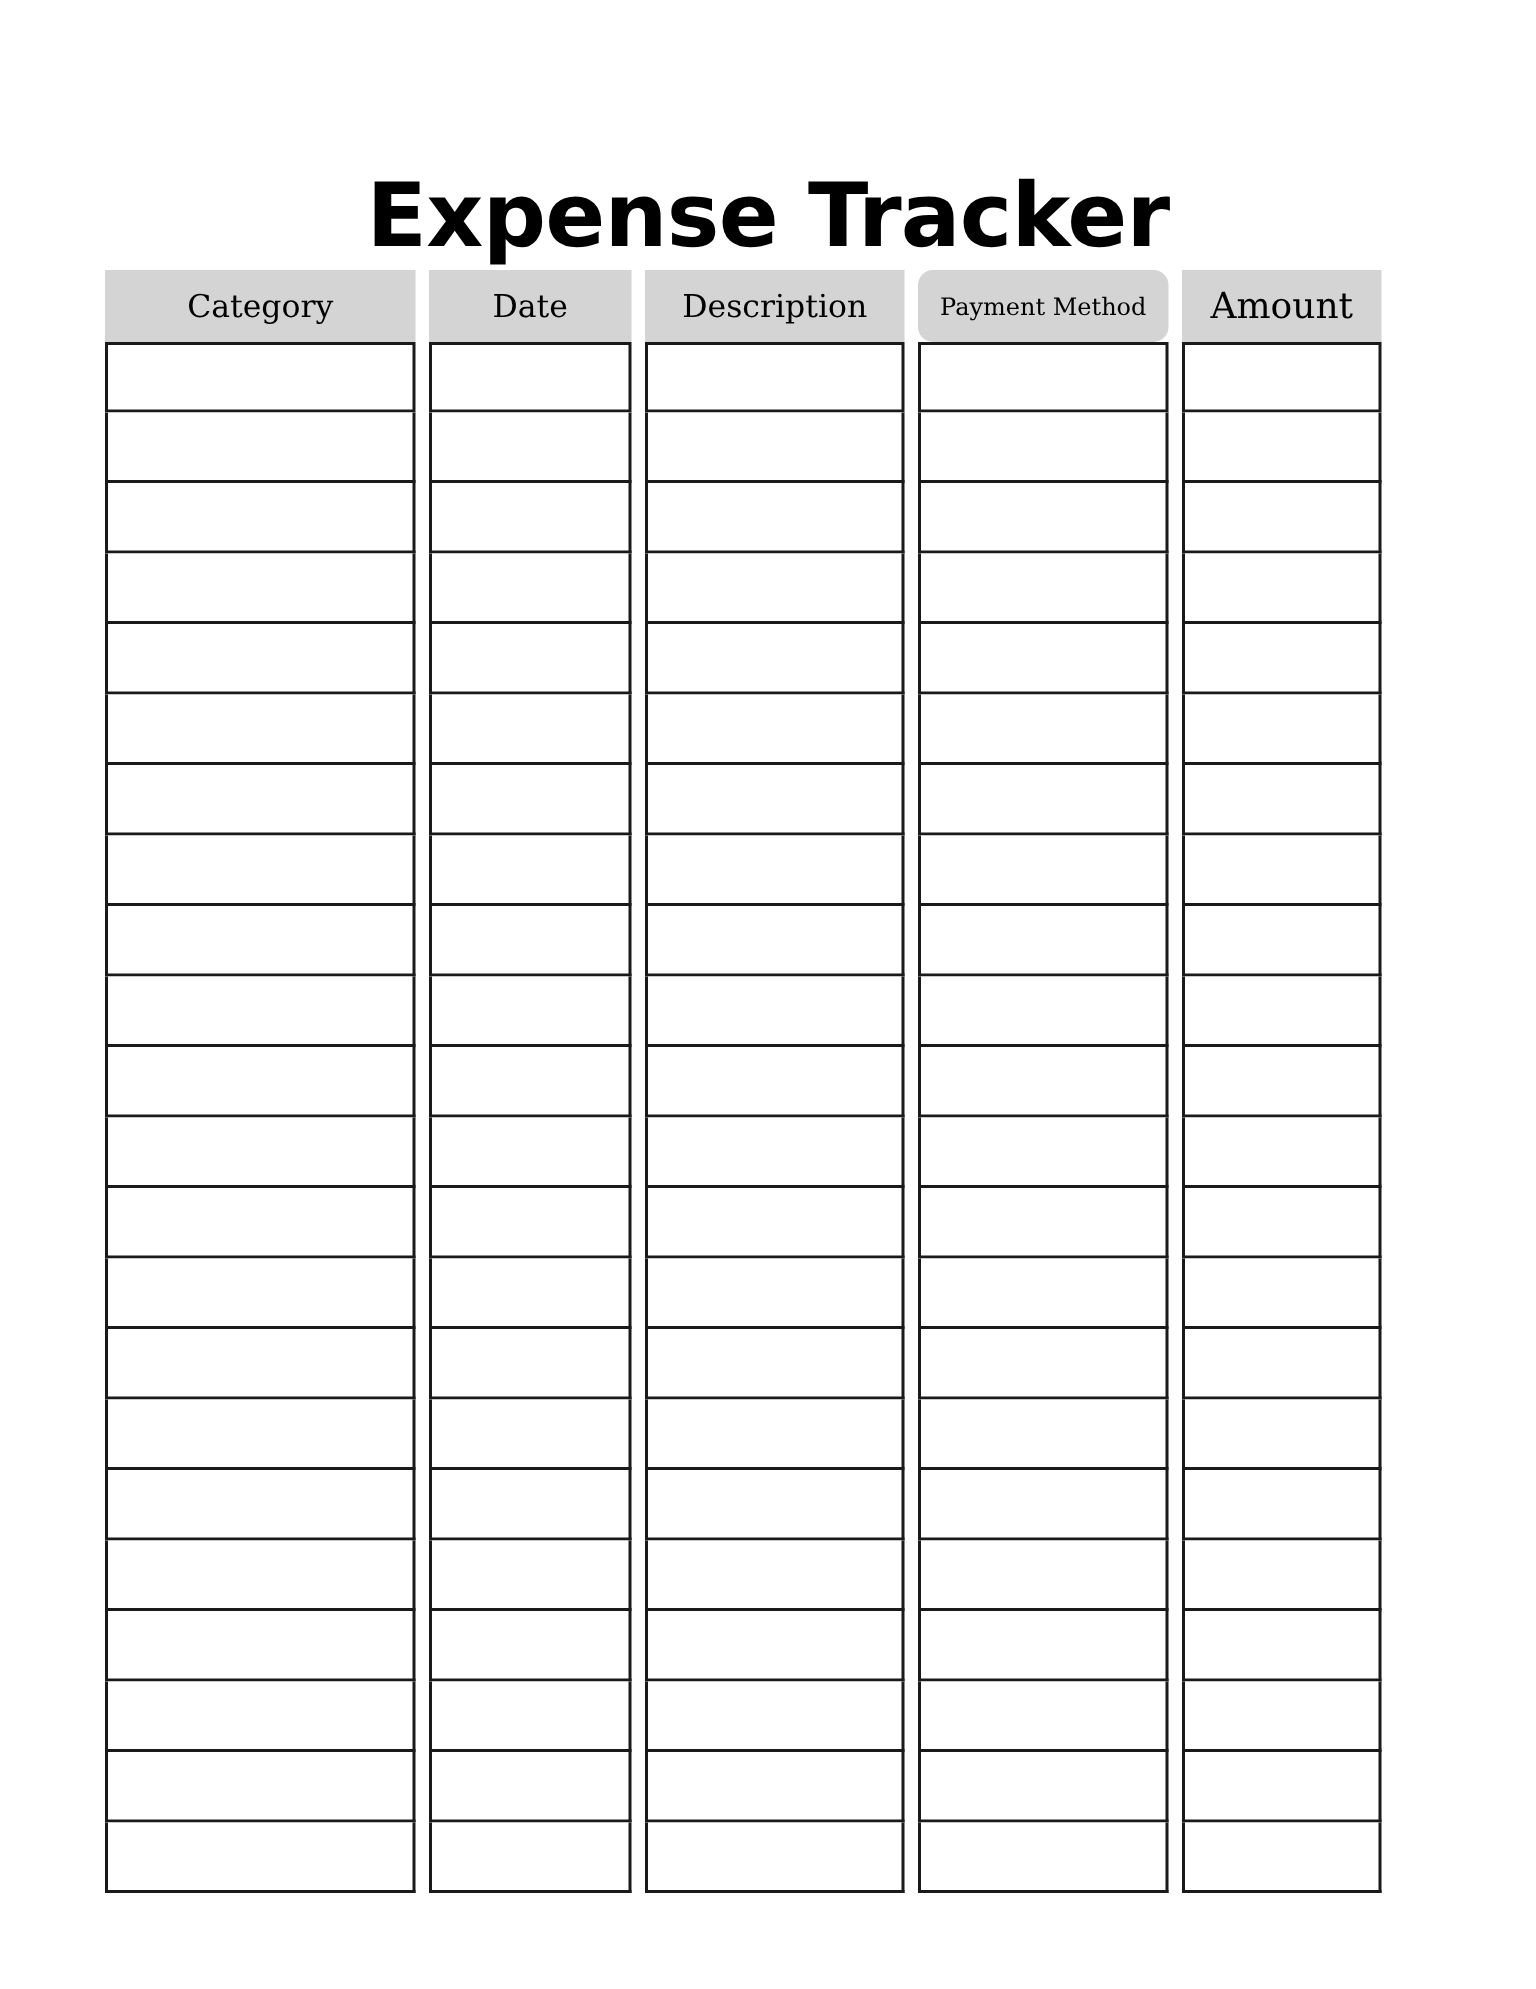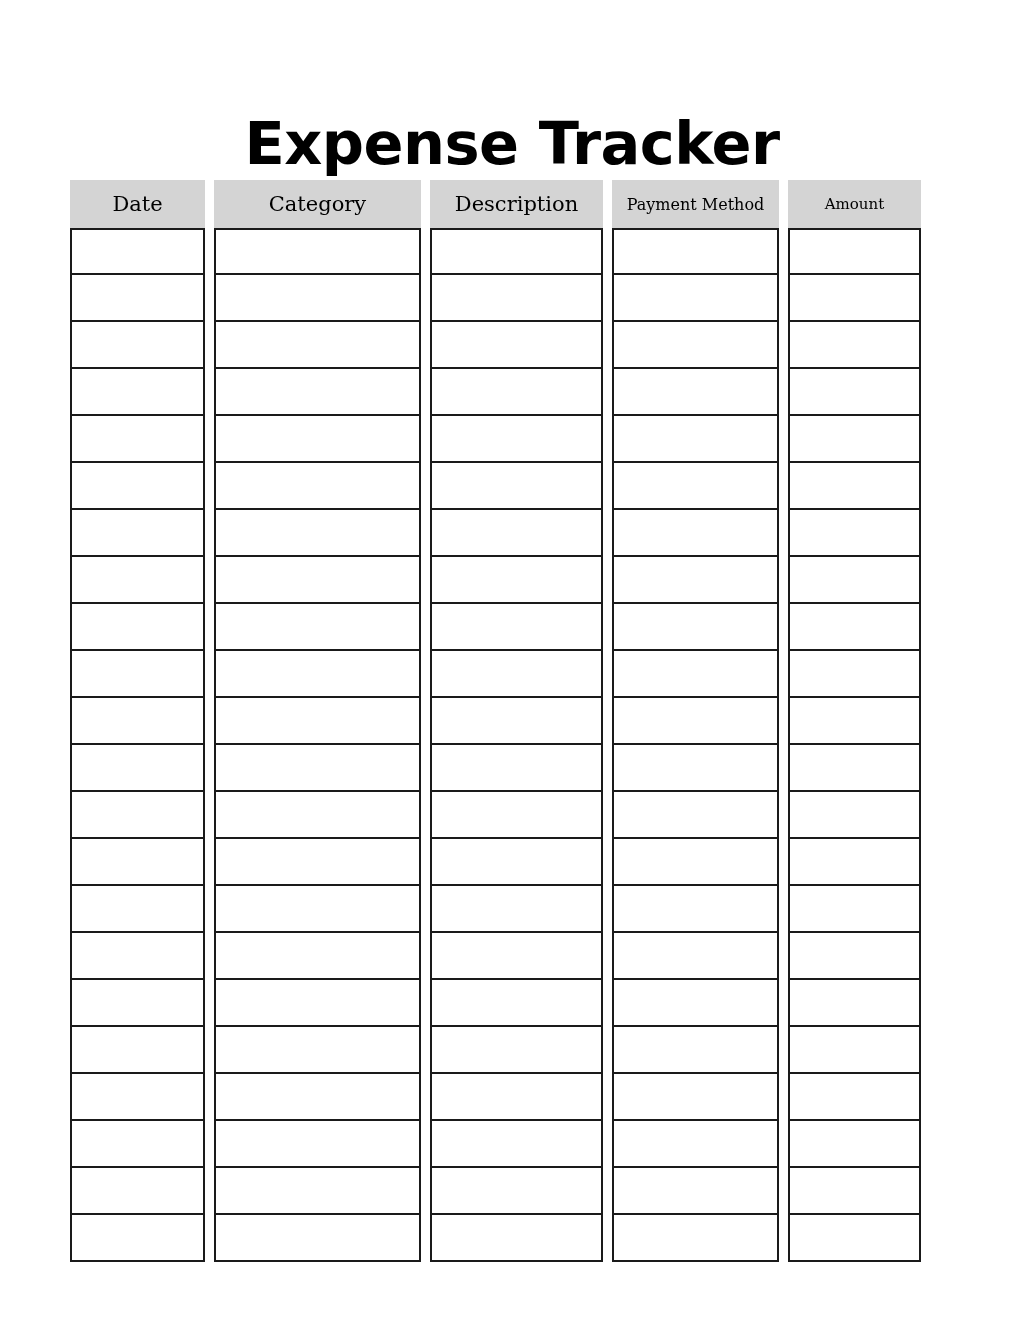--- a/index.html
+++ b/index.html
@@ -74,22 +74,22 @@
     justify-content: center;
     box-sizing: border-box;
     font-family: "DejaVu Serif", "Liberation Serif", serif;
     font-weight: 400;
     color: #000000;
     white-space: nowrap;
     overflow: hidden;
     user-select: none;
   }
   .head-cell.size-lg { font-size: 21px; }
-  .head-cell.size-md { font-size: 15px; }
-  .head-cell.size-sm { font-size: 16px; }
+  .head-cell.size-md { font-size: 24px; }
+  .head-cell.size-sm { font-size: 16px; border-radius: 10px; }
 
   
   .body-cell {
     height: 47px;
     background: #ffffff;
     box-sizing: border-box;
     border-left: 2px solid #1a1a1a;
     border-right: 2px solid #1a1a1a;
     border-bottom: 2px solid #1a1a1a;
     border-top: 0;
@@ -99,20 +99,45 @@
   }
 </style>
 </head>
 <body>
 
 <div class="page">
 
   <h1 class="page-title">Expense Tracker</h1>
 
   <div class="sheet" id="sheet">
+      <div class="col col-1">
+        <div class="head-cell size-lg">Category</div>
+        <div class="body-cell first-row"></div>
+        <div class="body-cell"></div>
+        <div class="body-cell"></div>
+        <div class="body-cell"></div>
+        <div class="body-cell"></div>
+        <div class="body-cell"></div>
+        <div class="body-cell"></div>
+        <div class="body-cell"></div>
+        <div class="body-cell"></div>
+        <div class="body-cell"></div>
+        <div class="body-cell"></div>
+        <div class="body-cell"></div>
+        <div class="body-cell"></div>
+        <div class="body-cell"></div>
+        <div class="body-cell"></div>
+        <div class="body-cell"></div>
+        <div class="body-cell"></div>
+        <div class="body-cell"></div>
+        <div class="body-cell"></div>
+        <div class="body-cell"></div>
+        <div class="body-cell"></div>
+        <div class="body-cell"></div>
+      </div>
       <div class="col col-0">
         <div class="head-cell size-lg">Date</div>
         <div class="body-cell first-row"></div>
         <div class="body-cell"></div>
         <div class="body-cell"></div>
         <div class="body-cell"></div>
         <div class="body-cell"></div>
         <div class="body-cell"></div>
         <div class="body-cell"></div>
         <div class="body-cell"></div>
@@ -124,45 +149,20 @@
         <div class="body-cell"></div>
         <div class="body-cell"></div>
         <div class="body-cell"></div>
         <div class="body-cell"></div>
         <div class="body-cell"></div>
         <div class="body-cell"></div>
         <div class="body-cell"></div>
         <div class="body-cell"></div>
         <div class="body-cell"></div>
       </div>
-      <div class="col col-1">
-        <div class="head-cell size-lg">Category</div>
-        <div class="body-cell first-row"></div>
-        <div class="body-cell"></div>
-        <div class="body-cell"></div>
-        <div class="body-cell"></div>
-        <div class="body-cell"></div>
-        <div class="body-cell"></div>
-        <div class="body-cell"></div>
-        <div class="body-cell"></div>
-        <div class="body-cell"></div>
-        <div class="body-cell"></div>
-        <div class="body-cell"></div>
-        <div class="body-cell"></div>
-        <div class="body-cell"></div>
-        <div class="body-cell"></div>
-        <div class="body-cell"></div>
-        <div class="body-cell"></div>
-        <div class="body-cell"></div>
-        <div class="body-cell"></div>
-        <div class="body-cell"></div>
-        <div class="body-cell"></div>
-        <div class="body-cell"></div>
-        <div class="body-cell"></div>
-      </div>
       <div class="col col-2">
         <div class="head-cell size-lg">Description</div>
         <div class="body-cell first-row"></div>
         <div class="body-cell"></div>
         <div class="body-cell"></div>
         <div class="body-cell"></div>
         <div class="body-cell"></div>
         <div class="body-cell"></div>
         <div class="body-cell"></div>
         <div class="body-cell"></div>

